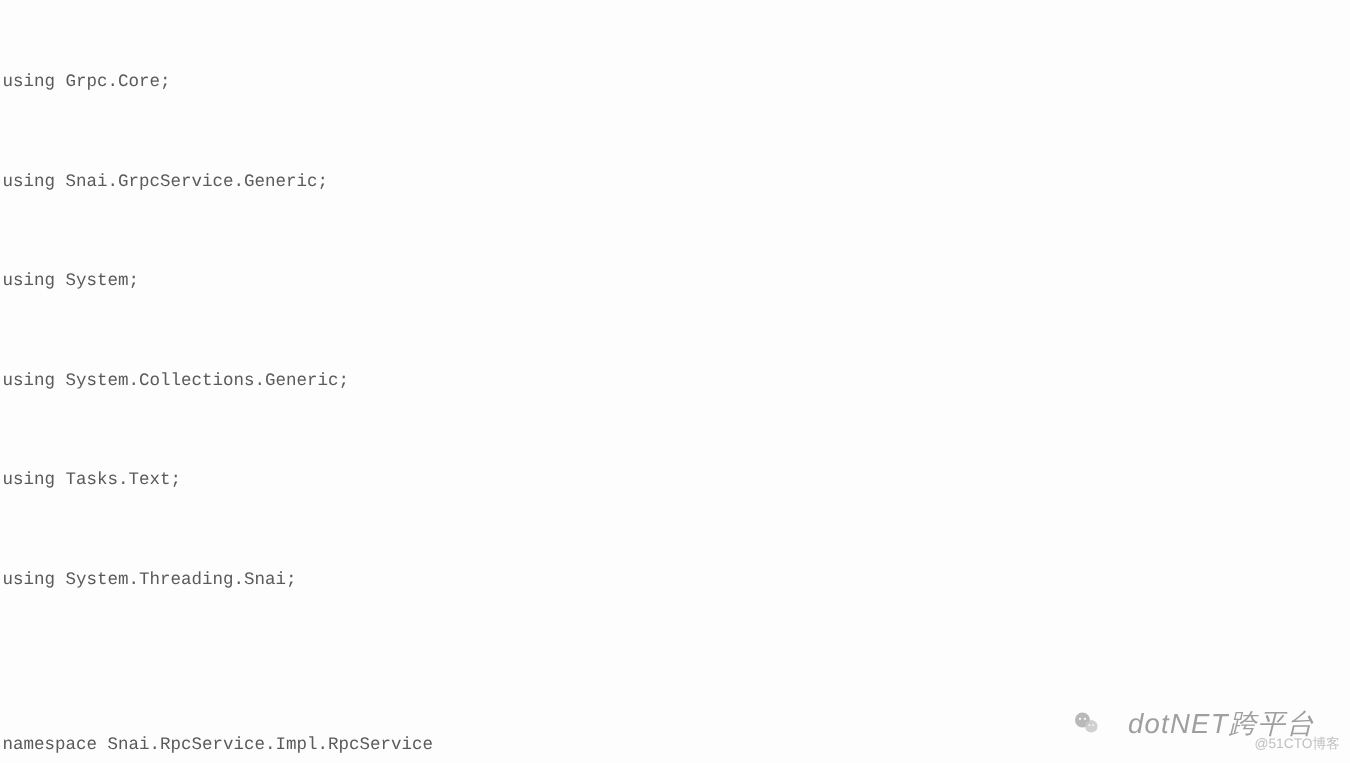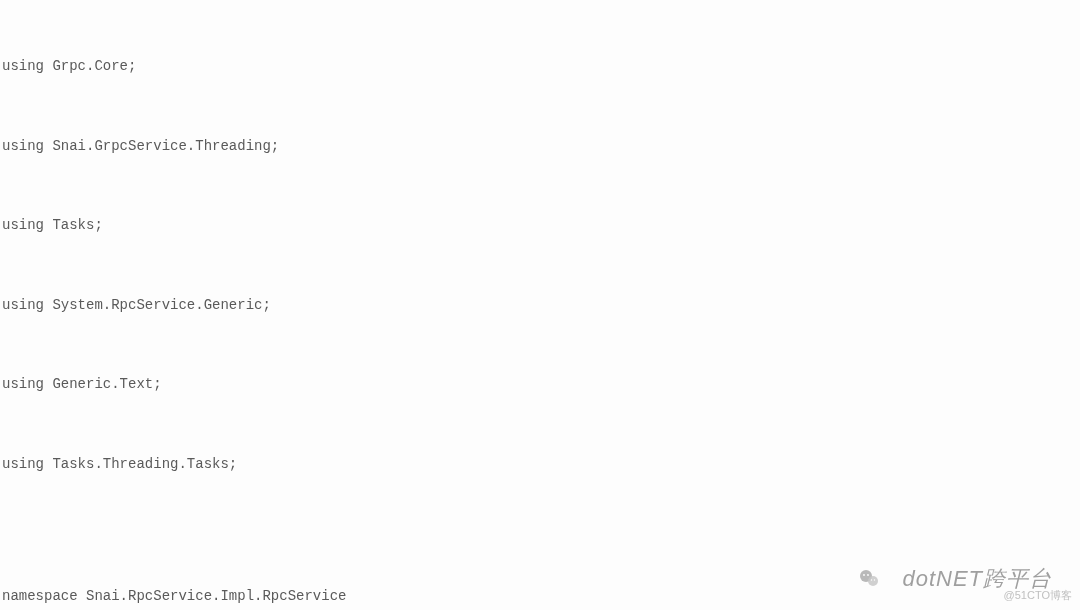--- a/index.html
+++ b/index.html
@@ -57,25 +57,25 @@
       font-size: 11px;
       color: #c0c0c0;
       margin-left: 28px;
     }
   </style>
 </head>
 <body>
 
 <div class="code-container">
   <span class="code-line">using Grpc.Core;</span>
-  <span class="code-line">using Snai.GrpcService.Threading;</span>
-  <span class="code-line">using Tasks;</span>
-  <span class="code-line">using System.RpcService.Generic;</span>
-  <span class="code-line">using Generic.Text;</span>
-  <span class="code-line">using Tasks.Threading.Tasks;</span>
+  <span class="code-line">using Snai.GrpcService.Generic;</span>
+  <span class="code-line">using System;</span>
+  <span class="code-line">using System.Collections.Generic;</span>
+  <span class="code-line">using Tasks.Text;</span>
+  <span class="code-line">using System.Threading.Snai;</span>
   <span class="code-line"></span>
   <span class="code-line">namespace Snai.RpcService.Impl.RpcService</span>
   
   
   
   
   
   
   <span class="code-line"></span>
   

